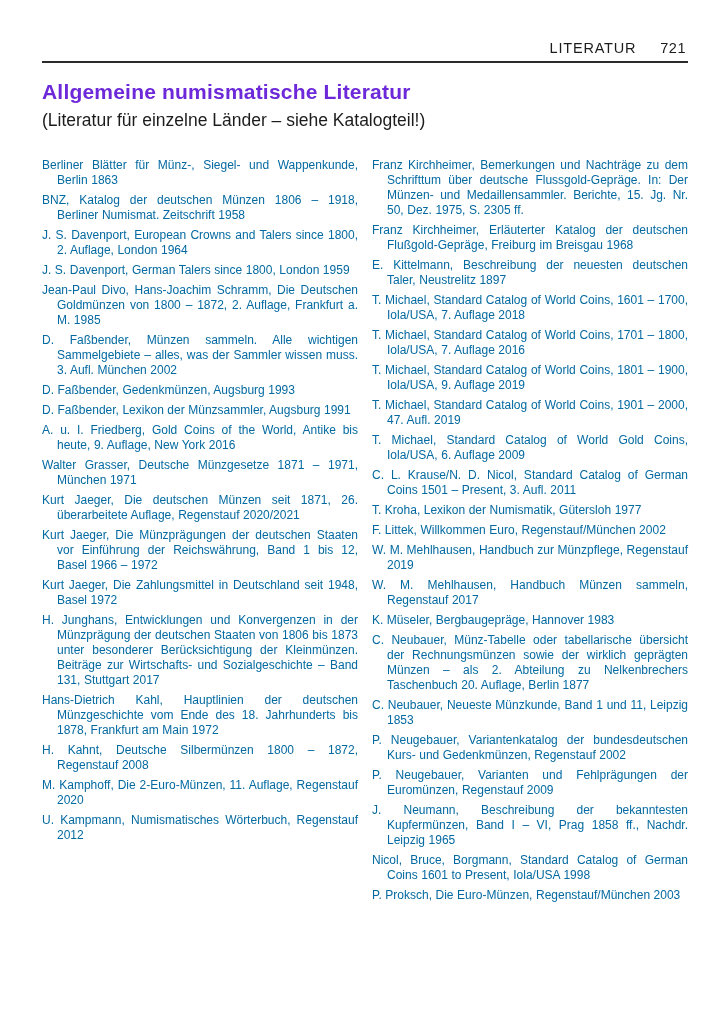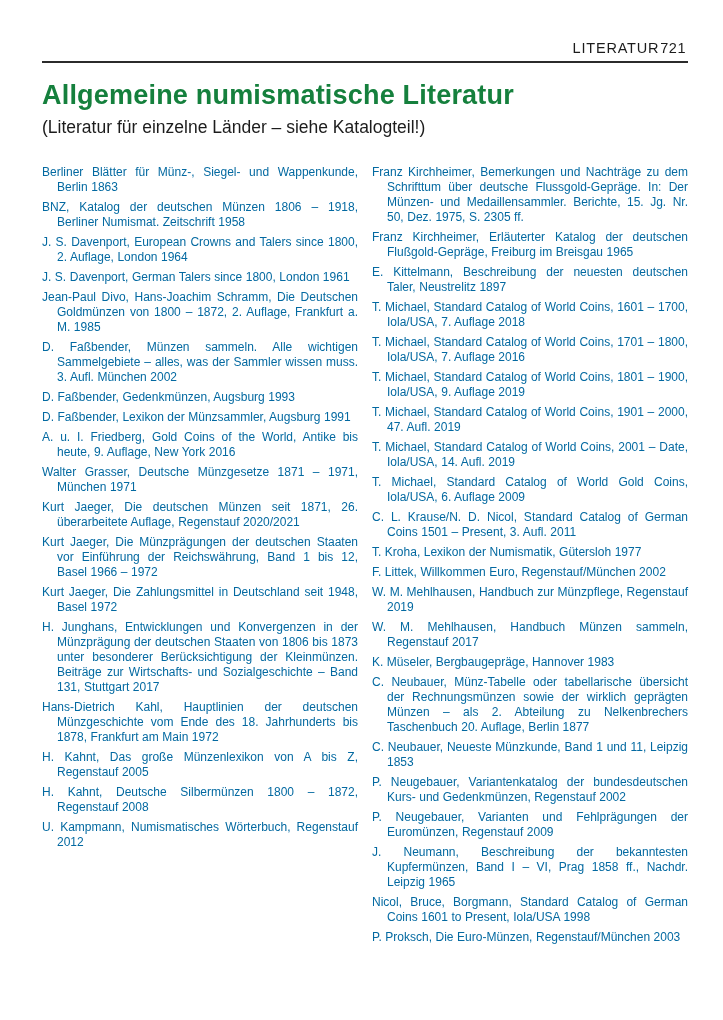--- a/index.html
+++ b/index.html
@@ -25,35 +25,35 @@
   .running-head {
     display: flex;
     justify-content: flex-end;
     align-items: baseline;
     font-size: 14.5px;
     letter-spacing: 0.8px;
     color: #1c1c1c;
     padding-right: 2px;
   }
   .running-head .page-number {
-    margin-left: 1px;
+    margin-left: 24px;
     letter-spacing: 0.5px;
   }
   .head-rule {
     border: none;
     border-bottom: 2px solid #2b2b2b;
     margin: 5px 0 0 0;
     height: 0;
   }
   .doc-title {
     margin: 17px 0 0 0;
-    font-size: 27px;
+    font-size: 21px;
     font-weight: bold;
     letter-spacing: 0.2px;
-    color: #15803d;
+    color: #6d28d9;
   }
   .doc-subtitle {
     margin: 6px 0 17px 0;
     font-size: 17.5px;
     font-weight: normal;
     color: #1c1c1c;
   }
   .columns {
     display: flex;
     gap: 14px;
@@ -88,45 +88,44 @@
 
   <h1 class="doc-title">Allgemeine numismatische Literatur</h1>
 
   <p class="doc-subtitle">(Literatur für einzelne Länder – siehe Katalogteil!)</p>
 
   <div class="columns">
     <div class="column">
         <p class="entry">Berliner Blätter für Münz-, Siegel- und Wappenkunde, Berlin 1863</p>
         <p class="entry">BNZ, Katalog der deutschen Münzen 1806 – 1918, Berliner Numismat. Zeitschrift 1958</p>
         <p class="entry">J. S. Davenport, European Crowns and Talers since 1800, 2. Auflage, London 1964</p>
-        <p class="entry">J. S. Davenport, German Talers since 1800, London 1961</p>
+        <p class="entry">J. S. Davenport, German Talers since 1800, London 1959</p>
         <p class="entry">Jean-Paul Divo, Hans-Joachim Schramm, Die Deutschen Goldmünzen von 1800 – 1872, 2. Auflage, Frankfurt a. M. 1985</p>
         <p class="entry">D. Faßbender, Münzen sammeln. Alle wichtigen Sammelgebiete – alles, was der Sammler wissen muss. 3. Aufl. München 2002</p>
         <p class="entry">D. Faßbender, Gedenkmünzen, Augsburg 1993</p>
         <p class="entry">D. Faßbender, Lexikon der Münzsammler, Augsburg 1991</p>
         <p class="entry">A. u. I. Friedberg, Gold Coins of the World, Antike bis heute, 9. Auflage, New York 2016</p>
         <p class="entry">Walter Grasser, Deutsche Münzgesetze 1871 – 1971, München 1971</p>
         <p class="entry">Kurt Jaeger, Die deutschen Münzen seit 1871, 26. überarbeitete Auflage, Regenstauf 2020/2021</p>
         <p class="entry">Kurt Jaeger, Die Münzprägungen der deutschen Staaten vor Einführung der Reichswährung, Band 1 bis 12, Basel 1966 – 1972</p>
         <p class="entry">Kurt Jaeger, Die Zahlungsmittel in Deutschland seit 1948, Basel 1972</p>
         <p class="entry">H. Junghans, Entwicklungen und Konvergenzen in der Münzprägung der deutschen Staaten von 1806 bis 1873 unter besonderer Berücksichtigung der Kleinmünzen. Beiträge zur Wirtschafts- und Sozialgeschichte – Band 131, Stuttgart 2017</p>
         <p class="entry">Hans-Dietrich Kahl, Hauptlinien der deutschen Münzgeschichte vom Ende des 18. Jahrhunderts bis 1878, Frankfurt am Main 1972</p>
-        <p class="entry">H. Kahnt, Das große Münzenlexikon von A bis Z, Regenstauf 2005</p>
         <p class="entry">H. Kahnt, Deutsche Silbermünzen 1800 – 1872, Regenstauf 2008</p>
+        <p class="entry">M. Kamphoff, Die 2-Euro-Münzen, 11. Auflage, Regenstauf 2020</p>
         <p class="entry">U. Kampmann, Numismatisches Wörterbuch, Regenstauf 2012</p>
       </div>
     <div class="column">
         <p class="entry">Franz Kirchheimer, Bemerkungen und Nachträge zu dem Schrifttum über deutsche Flussgold-Gepräge. In: Der Münzen- und Medaillensammler. Berichte, 15. Jg. Nr. 50, Dez. 1975, S. 2305 ff.</p>
-        <p class="entry">Franz Kirchheimer, Erläuterter Katalog der deutschen Flußgold-Gepräge, Freiburg im Breisgau 1965</p>
+        <p class="entry">Franz Kirchheimer, Erläuterter Katalog der deutschen Flußgold-Gepräge, Freiburg im Breisgau 1968</p>
         <p class="entry">E. Kittelmann, Beschreibung der neuesten deutschen Taler, Neustrelitz 1897</p>
         <p class="entry">T. Michael, Standard Catalog of World Coins, 1601 – 1700, Iola/USA, 7. Auflage 2018</p>
         <p class="entry">T. Michael, Standard Catalog of World Coins, 1701 – 1800, Iola/USA, 7. Auflage 2016</p>
         <p class="entry">T. Michael, Standard Catalog of World Coins, 1801 – 1900, Iola/USA, 9. Auflage 2019</p>
         <p class="entry">T. Michael, Standard Catalog of World Coins, 1901 – 2000, 47. Aufl. 2019</p>
-        <p class="entry">T. Michael, Standard Catalog of World Coins, 2001 – Date, Iola/USA, 14. Aufl. 2019</p>
         <p class="entry">T. Michael, Standard Catalog of World Gold Coins, Iola/USA, 6. Auflage 2009</p>
         <p class="entry">C. L. Krause/N. D. Nicol, Standard Catalog of German Coins 1501 – Present, 3. Aufl. 2011</p>
         <p class="entry">T. Kroha, Lexikon der Numismatik, Gütersloh 1977</p>
         <p class="entry">F. Littek, Willkommen Euro, Regenstauf/München 2002</p>
         <p class="entry">W. M. Mehlhausen, Handbuch zur Münzpflege, Regenstauf 2019</p>
         <p class="entry">W. M. Mehlhausen, Handbuch Münzen sammeln, Regenstauf 2017</p>
         <p class="entry">K. Müseler, Bergbaugepräge, Hannover 1983</p>
         <p class="entry">C. Neubauer, Münz-Tabelle oder tabellarische übersicht der Rechnungsmünzen sowie der wirklich geprägten Münzen – als 2. Abteilung zu Nelkenbrechers Taschenbuch 20. Auflage, Berlin 1877</p>
         <p class="entry">C. Neubauer, Neueste Münzkunde, Band 1 und 11, Leipzig 1853</p>
         <p class="entry">P. Neugebauer, Variantenkatalog der bundesdeutschen Kurs- und Gedenkmünzen, Regenstauf 2002</p>

